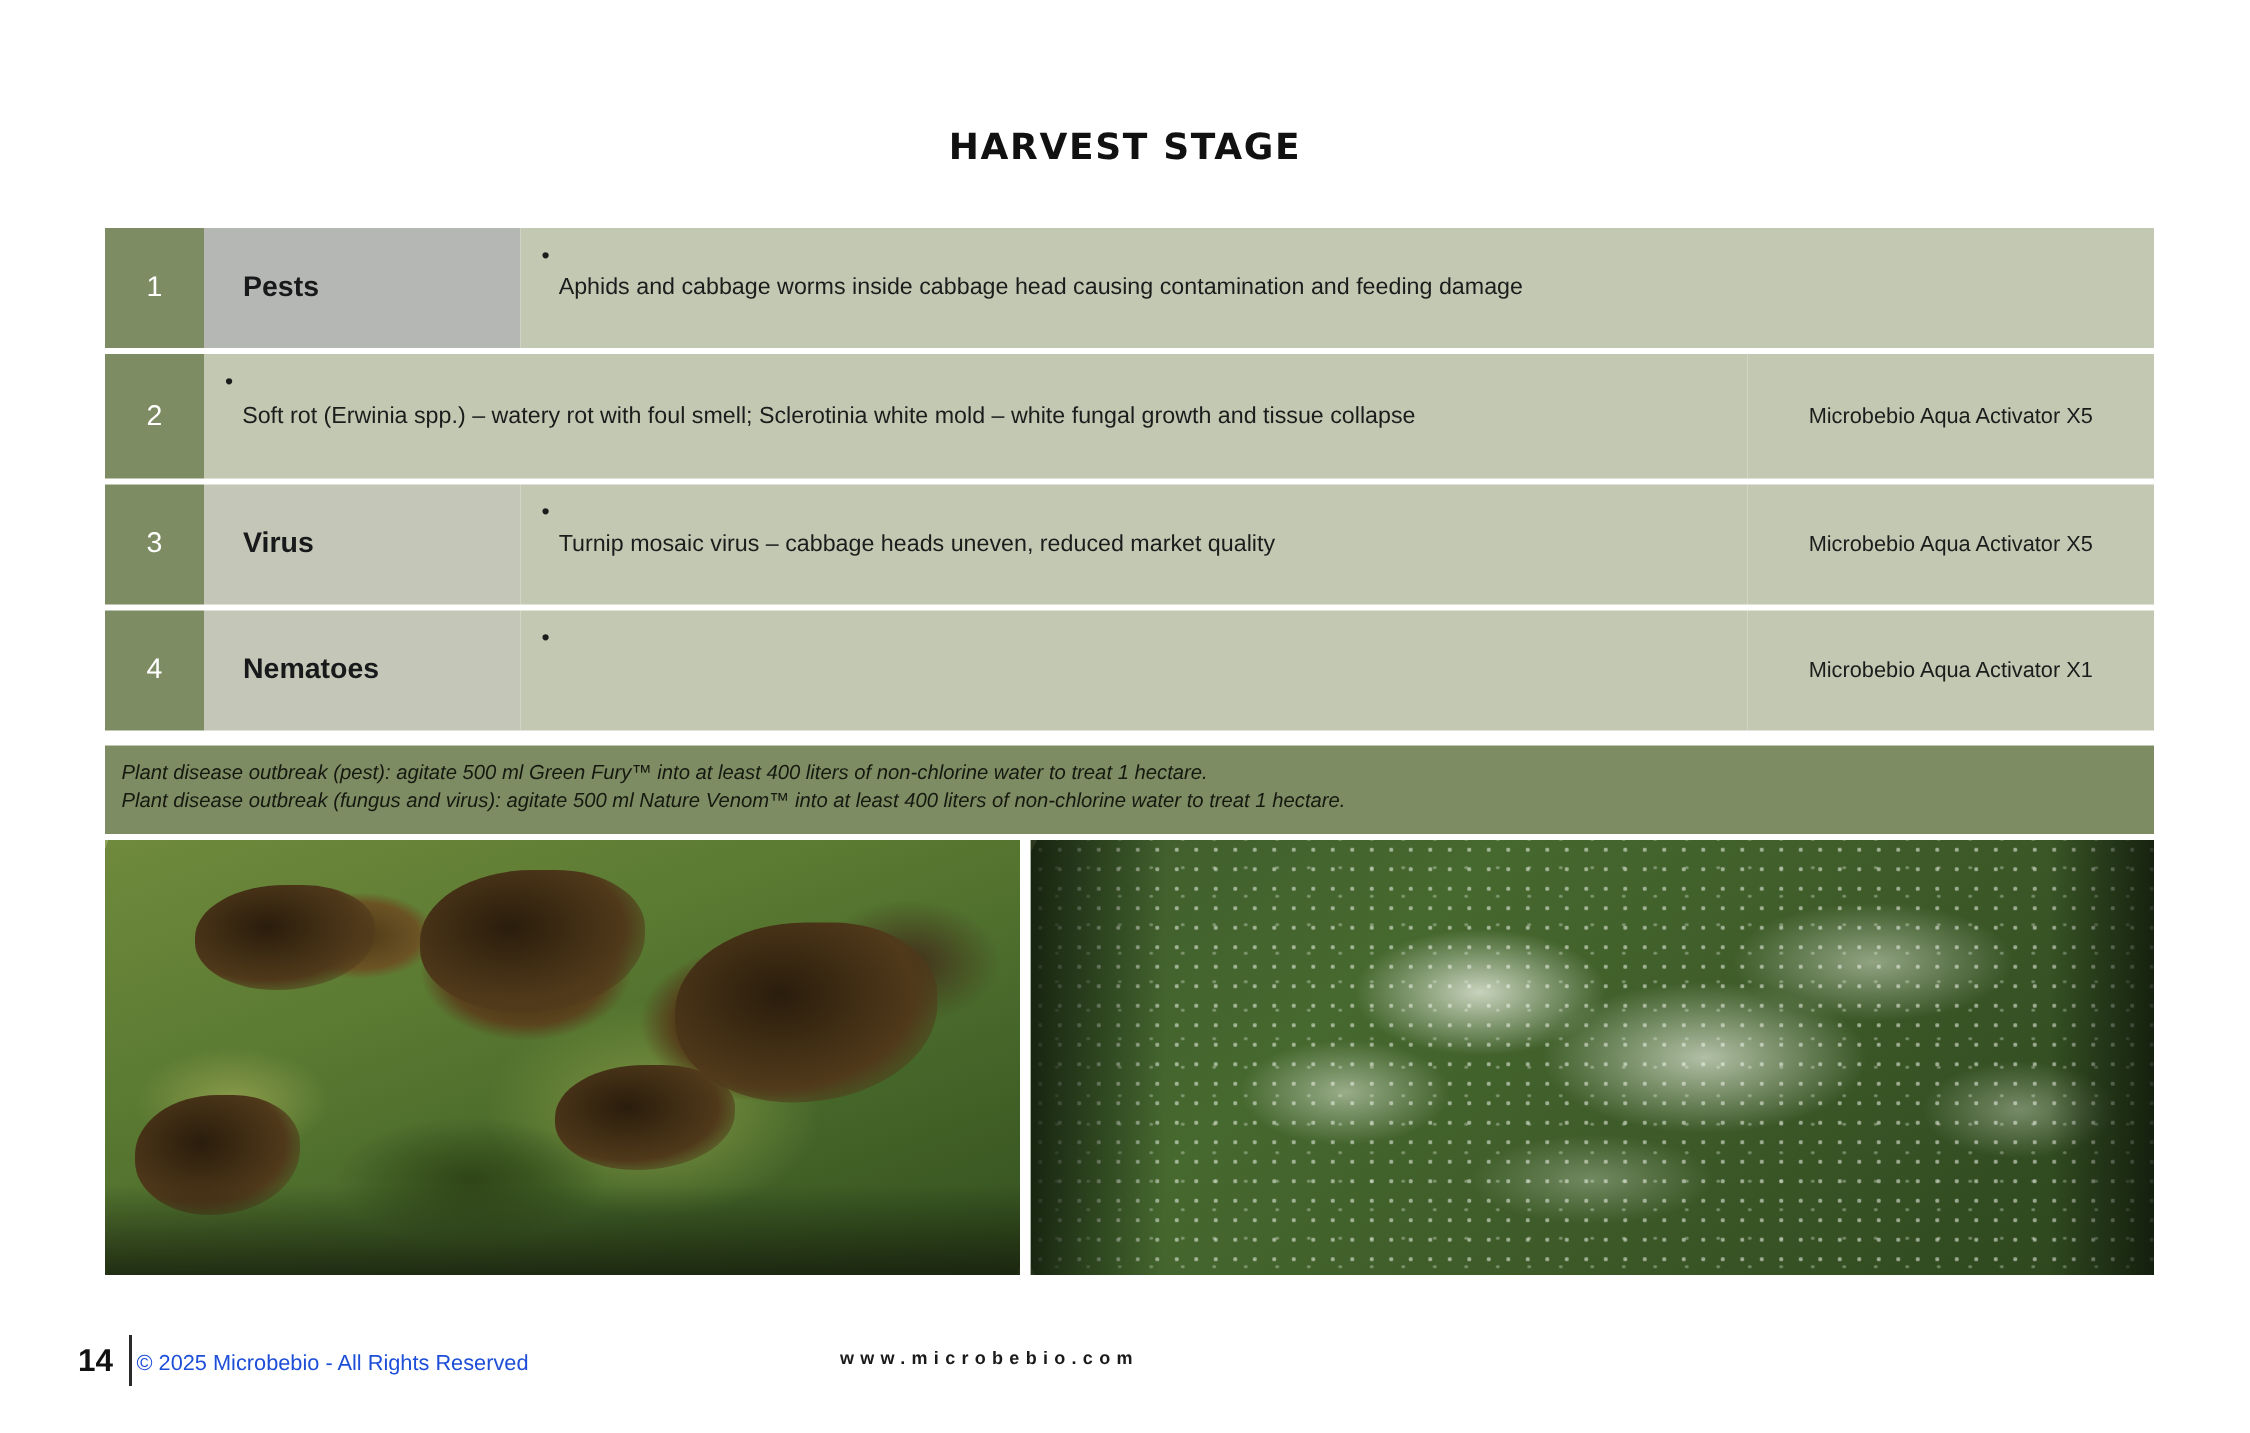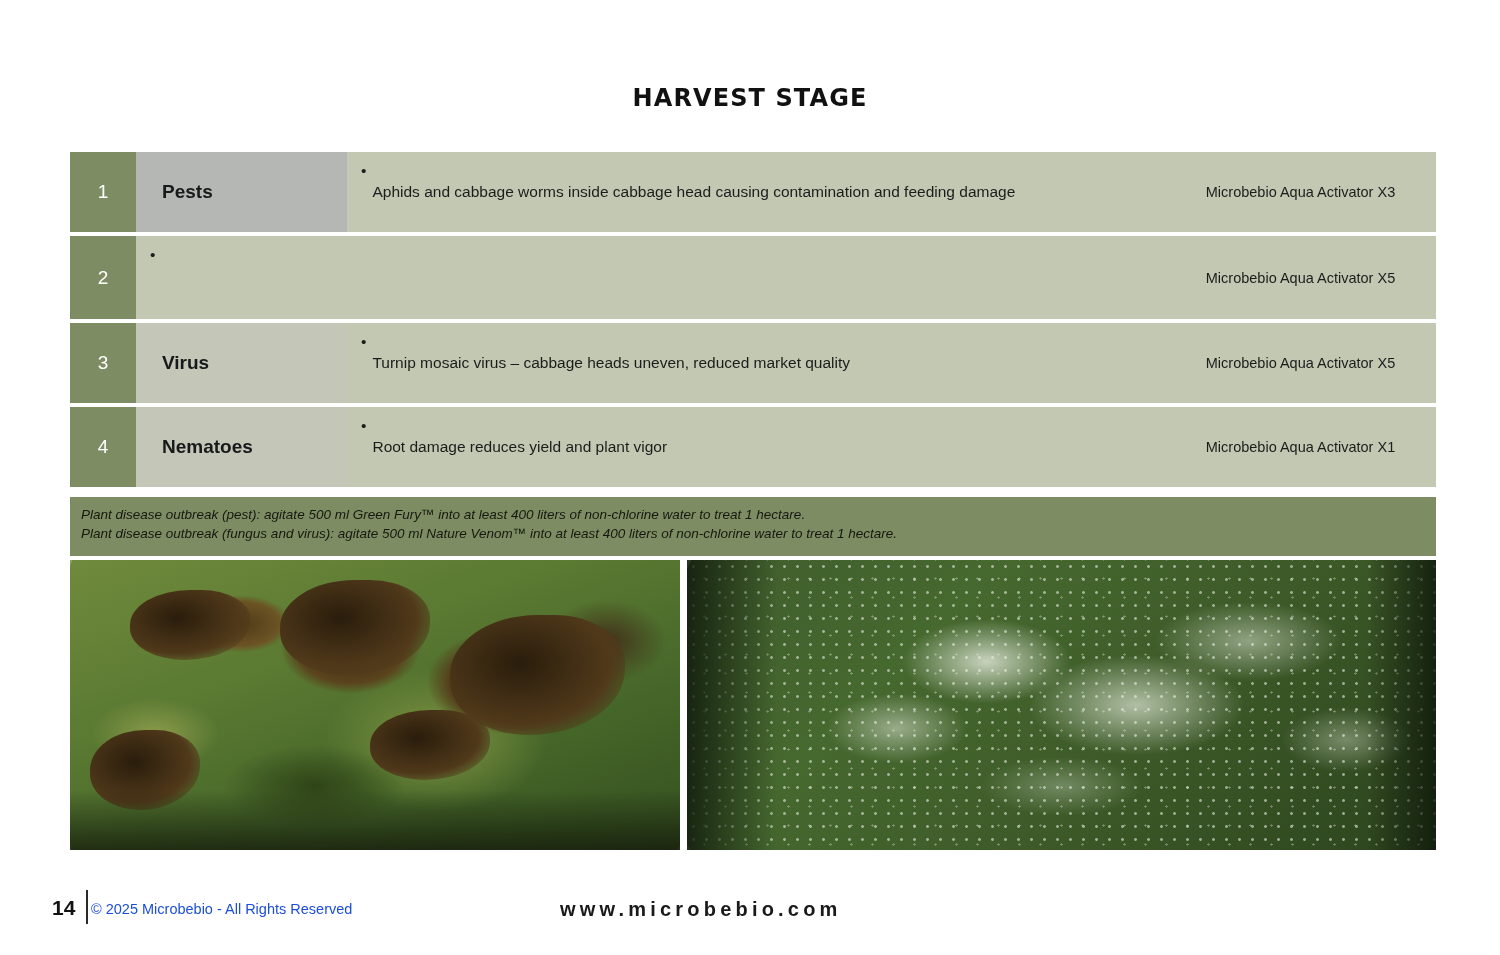--- a/index.html
+++ b/index.html
@@ -245,21 +245,21 @@
     position: absolute;
     left: 91px;
     top: 901px;
     font-size: 14.5px;
     color: #1d4ed8;
   }
   .footer-web {
     position: absolute;
     left: 560px;
     top: 898px;
-    font-size: 20px;
+    font-size: 12px;
     font-weight: bold;
     letter-spacing: 4.2px;
     color: #1a1a1a;
   }
 </style>
 </head>
 <body>
 
 <div class="page">
 
@@ -267,47 +267,46 @@
 
   <div class="table">
 
     <div class="row r1">
       <div class="cell-num">1</div>
       <div class="cell-cat">Pests</div>
       <div class="cell-desc">
         <span class="bullet">•</span>
         <span>Aphids and cabbage worms inside cabbage head causing contamination and feeding damage</span>
       </div>
-      <div class="cell-prod">Microbebio Aqua Activator X3</div>
     </div>
 
     <div class="row r2">
       <div class="cell-num">2</div>
       <div class="cell-desc">
         <span class="bullet">•</span>
+        <span>Soft rot (Erwinia spp.) – watery rot with foul smell; Sclerotinia white mold – white fungal growth and tissue collapse</span>
       </div>
       <div class="cell-prod">Microbebio Aqua Activator X5</div>
     </div>
 
     <div class="row r3">
       <div class="cell-num">3</div>
       <div class="cell-cat">Virus</div>
       <div class="cell-desc">
         <span class="bullet">•</span>
         <span>Turnip mosaic virus – cabbage heads uneven, reduced market quality</span>
       </div>
       <div class="cell-prod">Microbebio Aqua Activator X5</div>
     </div>
 
     <div class="row r4">
       <div class="cell-num">4</div>
       <div class="cell-cat">Nematoes</div>
       <div class="cell-desc">
         <span class="bullet">•</span>
-        <span>Root damage reduces yield and plant vigor</span>
       </div>
       <div class="cell-prod">Microbebio Aqua Activator X1</div>
     </div>
 
   </div>
 
   <div class="note">
     <div>Plant disease outbreak (pest): agitate 500 ml Green Fury™ into at least 400 liters of non-chlorine water to treat 1 hectare.</div>
     <div>Plant disease outbreak (fungus and virus): agitate 500 ml Nature Venom™ into at least 400 liters of non-chlorine water to treat 1 hectare.</div>
   </div>

